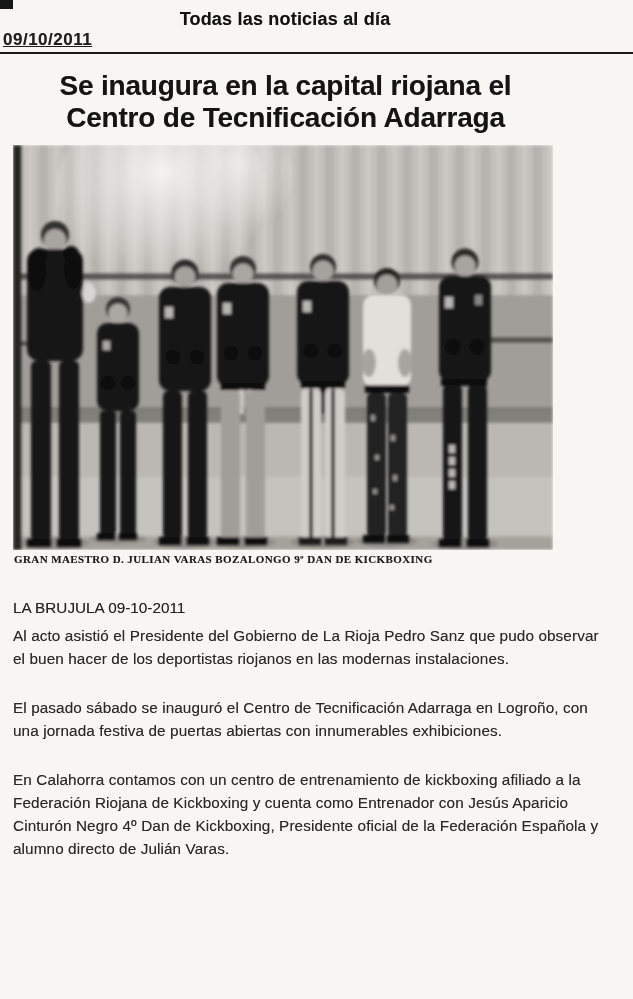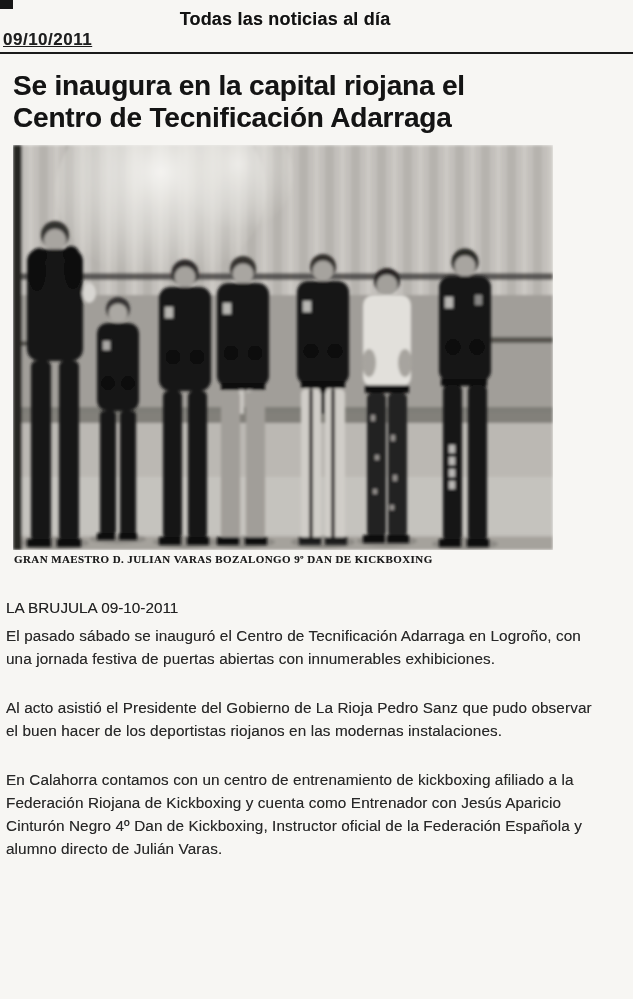--- a/index.html
+++ b/index.html
@@ -22,30 +22,30 @@
     border-bottom:2px solid #1a1a1a;
     padding:0 0 2px 3px;
   }
   .page-date{
     font-size:17px;font-weight:600;color:#1e1e1e;
     text-decoration:underline;letter-spacing:.5px;
   }
   .headline{
     margin:16px 0 0 13px;width:545px;
     font-size:28px;line-height:1.16;font-weight:700;color:#141414;
-    letter-spacing:-.2px;white-space:pre-line;
+    letter-spacing:-.2px;white-space:pre-line;text-align:center;
   }
   .photo-figure{margin:10px 0 8px 13px;width:608px;}
   .photo-figure svg{display:block;}
   .photo-caption{
     margin:3px 0 0 1px;
     font-family:"Liberation Serif","DejaVu Serif",serif;
     font-size:11px;font-weight:700;letter-spacing:.4px;color:#1c1c1c;
   }
-  .article-body{margin:31px 0 0 6px;width:616px;}
+  .article-body{margin:31px 0 0 13px;width:616px;}
   .byline{margin:0 0 5px 0;font-size:15.3px;line-height:23px;color:#232323;}
   .para{
     margin:0 0 26px 0;
     font-size:15.3px;line-height:23px;color:#282828;
     white-space:pre-line;letter-spacing:.1px;
   }
   .para:last-child{margin-bottom:0;}
   
   .masthead-title,.headline,.para,.byline,.page-date,.photo-caption{
     text-shadow:0 0 .5px rgba(40,40,40,.45);
@@ -230,23 +230,23 @@
           <rect x="426" y="394" width="22" height="8" fill="#0d0d0d"></rect>
             <rect x="454" y="394" width="22" height="8" fill="#0d0d0d"></rect>
         </g>
       </g>
     </svg>
     <figcaption class="photo-caption">GRAN MAESTRO D. JULIAN VARAS BOZALONGO 9º DAN DE KICKBOXING</figcaption>
   </figure>
 
   <div class="article-body">
     <p class="byline">LA BRUJULA 09-10-2011</p>
+    <p class="para">Al acto asistió el Presidente del Gobierno de La Rioja Pedro Sanz que pudo observar
+el buen hacer de los deportistas riojanos en las modernas instalaciones.</p>
     <p class="para">El pasado sábado se inauguró el Centro de Tecnificación Adarraga en Logroño, con
 una jornada festiva de puertas abiertas con innumerables exhibiciones.</p>
-    <p class="para">Al acto asistió el Presidente del Gobierno de La Rioja Pedro Sanz que pudo observar
-el buen hacer de los deportistas riojanos en las modernas instalaciones.</p>
     <p class="para">En Calahorra contamos con un centro de entrenamiento de kickboxing afiliado a la
 Federación Riojana de Kickboxing y cuenta como Entrenador con Jesús Aparicio
-Cinturón Negro 4º Dan de Kickboxing, Instructor oficial de la Federación Española y
+Cinturón Negro 4º Dan de Kickboxing, Presidente oficial de la Federación Española y
 alumno directo de Julián Varas.</p>
   </div>
 
 </div>
 
 </body></html>

